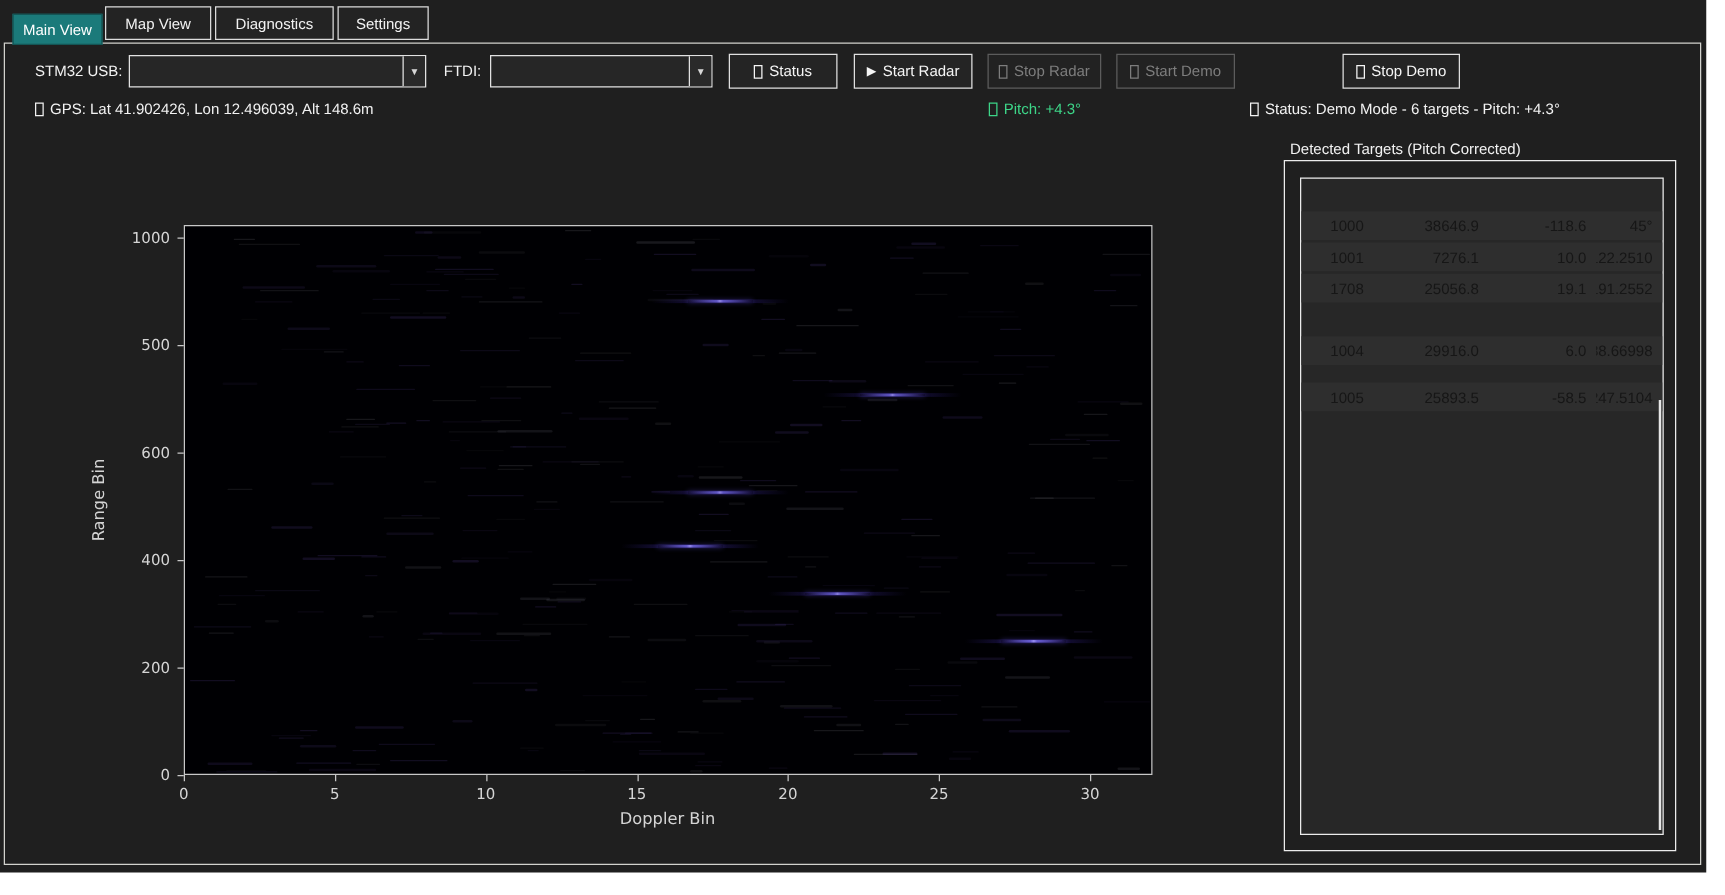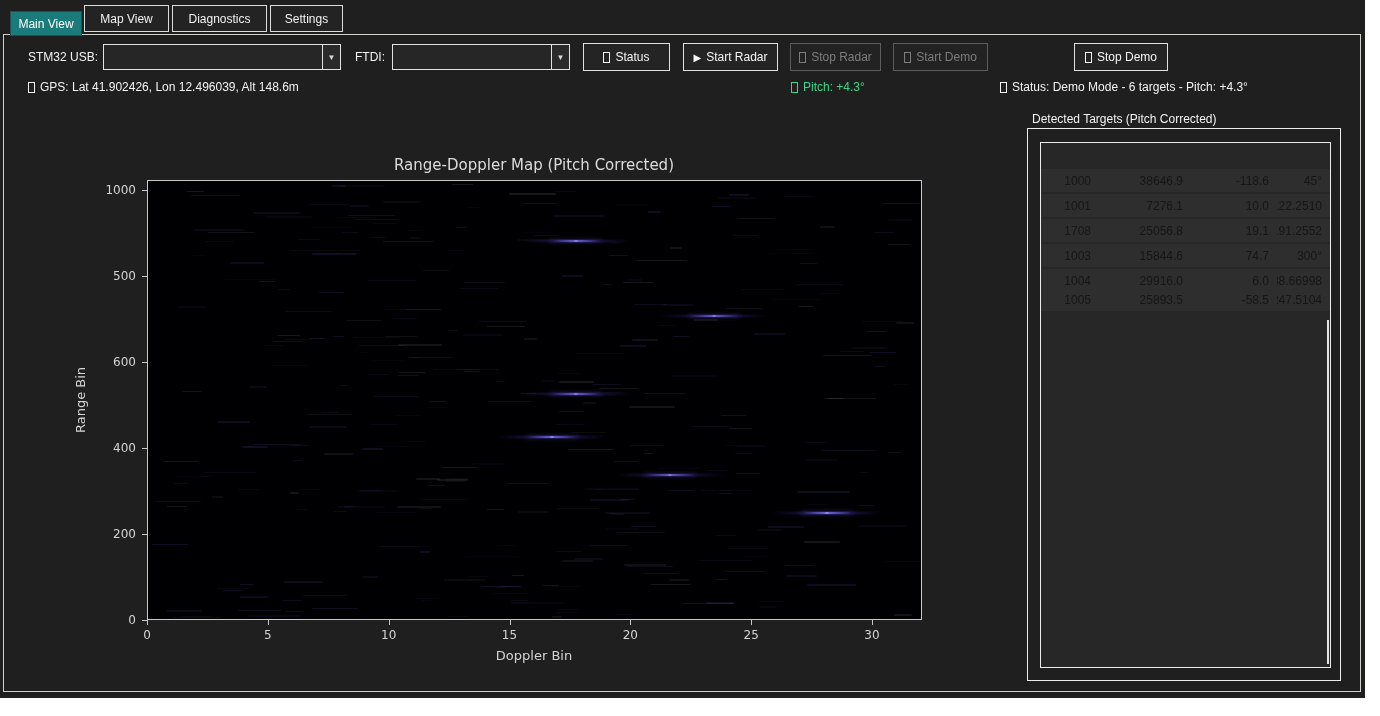--- a/index.html
+++ b/index.html
@@ -106,21 +106,20 @@
   </div>
   <div class="statusline" style="left:791px;top:80px;color:#3dd588;">
     <span class="tofu"></span>
     <span>Pitch: +4.3°</span>
   </div>
   <div class="statusline" style="left:1000px;top:80px;">
     <span class="tofu"></span>
     <span>Status: Demo Mode - 6 targets - Pitch: +4.3°</span>
   </div>
 
-  <div class="chart-title" style="left:534px;top:156px;">Range-Doppler Map (Pitch Corrected)</div>
   <div class="plot" id="plot">
       <div class="noise" style="left: 463.288px; top: 332.285px; width: 12.9651px; height: 2px; background: rgba(120, 120, 135, 0.1);"></div>
       <div class="noise" style="left: 308.654px; top: 188.209px; width: 42.7827px; height: 1px; background: rgba(120, 120, 135, 0.1);"></div>
       <div class="noise" style="left: 747.713px; top: 141.098px; width: 18.7746px; height: 2px; background: rgba(120, 120, 135, 0.13);"></div>
       <div class="noise" style="left: 290.702px; top: 291.784px; width: 14.5425px; height: 1px; background: rgba(120, 120, 135, 0.05);"></div>
       <div class="noise" style="left: 577.502px; top: 127.324px; width: 37.0467px; height: 1px; background: rgba(120, 120, 135, 0.14);"></div>
       <div class="noise" style="left: 192.884px; top: 35.764px; width: 29.8px; height: 1px; background: rgba(95, 70, 165, 0.09);"></div>
       <div class="noise" style="left: 510.25px; top: 144.432px; width: 18.5472px; height: 1px; background: rgba(120, 120, 135, 0.08);"></div>
       <div class="noise" style="left: 457.445px; top: 210.728px; width: 16.3749px; height: 1px; background: rgba(120, 120, 135, 0.06);"></div>
       <div class="noise" style="left: 55.8349px; top: 60.2392px; width: 29.9861px; height: 1px; background: rgba(95, 70, 165, 0.1);"></div>
@@ -473,33 +472,27 @@
         <div class="td" style="width: 92px;">7276.1</div>
         <div class="td" style="width: 86px;">10.0</div>
         <div class="td" style="width: 53px;">122.2510</div>
       </div>
       <div class="trow" style="top: 76px;">
         <div class="td" style="width: 58px;">1708</div>
         <div class="td" style="width: 92px;">25056.8</div>
         <div class="td" style="width: 86px;">19.1</div>
         <div class="td" style="width: 53px;">191.2552</div>
       </div>
-      <div class="trow" style="top: 101px;">
-        <div class="td" style="width: 58px;">1003</div>
-        <div class="td" style="width: 92px;">15844.6</div>
-        <div class="td" style="width: 86px;">74.7</div>
-        <div class="td" style="width: 53px;">300°</div>
-      </div>
       <div class="trow" style="top: 126px;">
         <div class="td" style="width: 58px;">1004</div>
         <div class="td" style="width: 92px;">29916.0</div>
         <div class="td" style="width: 86px;">6.0</div>
         <div class="td" style="width: 53px;">88.66998</div>
       </div>
-      <div class="trow" style="top: 145px; text-align: center;">
+      <div class="trow" style="top: 163px; text-align: center;">
         <div class="td" style="width: 58px;">1005</div>
         <div class="td" style="width: 92px;">25893.5</div>
         <div class="td" style="width: 86px;">-58.5</div>
         <div class="td" style="width: 53px;">247.5104</div>
       </div>
     </div>
   <div class="scrollline"></div>
 </div>
 
 </body></html>

